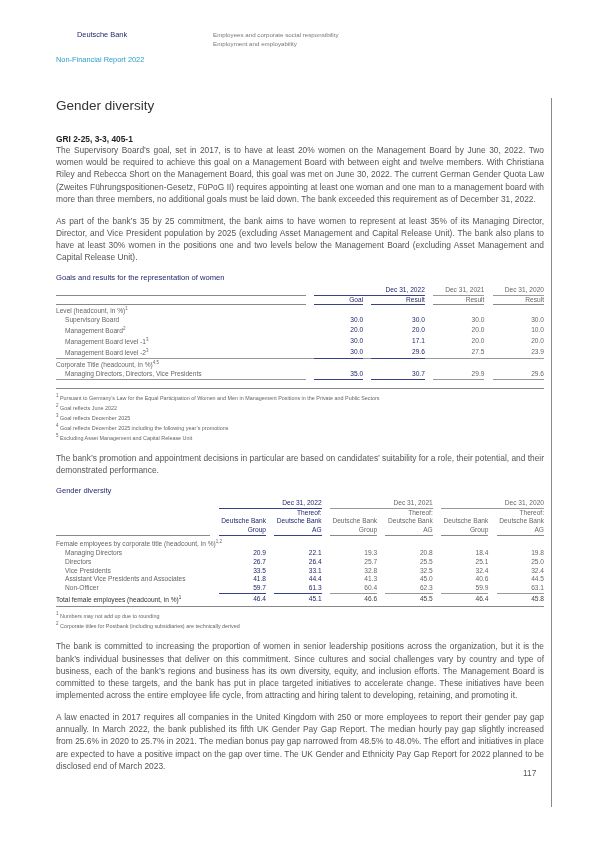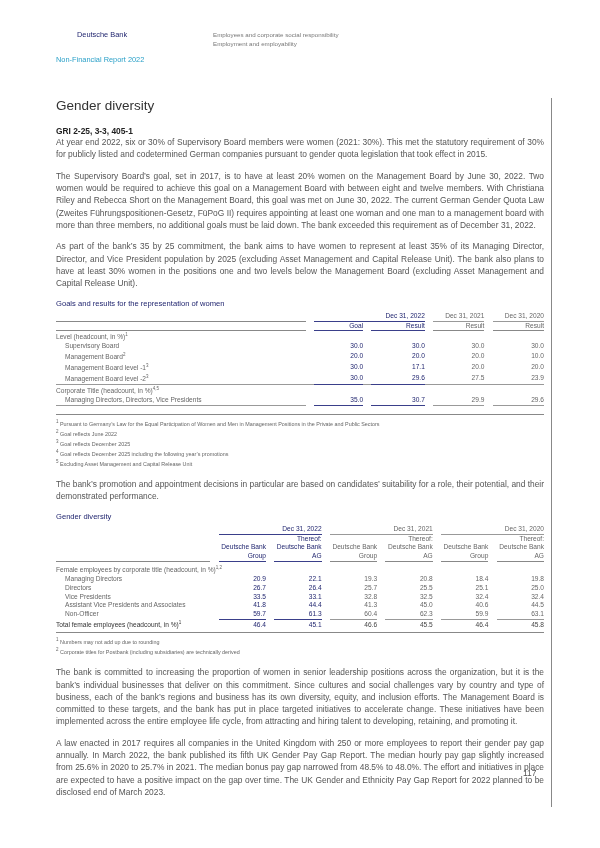--- a/index.html
+++ b/index.html
@@ -4,21 +4,21 @@
 <style>
   html, body { margin: 0; padding: 0; background: #ffffff; }
   body { width: 600px; height: 848px; position: relative; overflow: hidden;
          font-family: "Liberation Sans", sans-serif; color: #555; }
   .hdr-left { position: absolute; left: 56px; top: 30px; font-size: 7.4px; line-height: 9.5px; }
   .hdr-left .l1 { color: #1a1f6b; padding-left: 21px; }
   .hdr-left .l2 { color: #2aa0c8; margin-top: 15px; }
   .hdr-right { position: absolute; left: 213px; top: 30px; font-size: 6.2px; line-height: 9px; color: #777; }
   .vrule { position: absolute; left: 551px; top: 98px; width: 1px; height: 709px; background: #888; }
   .title { position: absolute; left: 56px; top: 98px; font-size: 13.5px; color: #333; }
-  .content { position: absolute; left: 56px; top: 126px; width: 488px; }
+  .content { position: absolute; left: 56px; top: 134px; width: 488px; }
   .gri { font-weight: bold; font-size: 8.4px; color: #222; line-height: 10px; }
   p { margin: 0 0 9.5px 0; font-size: 8.4px; line-height: 12.2px; text-align: justify; color: #555; }
   .tbl-title { font-size: 7.6px; color: #1a1f6b; margin: 2px 0 4px 0; }
   table { border-collapse: collapse; width: 100%; font-size: 6.6px; color: #666; }
   td, th { padding: 0; font-weight: normal; }
   .num { text-align: right; }
   .blue { color: #1a1f6b; }
   .bold { font-weight: bold; }
   .ind { padding-left: 9px; }
   .g1 td { line-height: 8.8px; }
@@ -42,21 +42,20 @@
   <div>Employees and corporate social responsibility</div>
   <div>Employment and employability</div>
 </div>
 
 <div class="vrule"></div>
 
 <div class="title">Gender diversity</div>
 
 <div class="content">
   <div class="gri">GRI 2-25, 3-3, 405-1</div>
-  <p>At year end 2022, six or 30% of Supervisory Board members were women (2021: 30%). This met the statutory requirement of 30% for publicly listed and codetermined German companies pursuant to gender quota legislation that took effect in 2015.</p>
   <p>The Supervisory Board’s goal, set in 2017, is to have at least 20% women on the Management Board by June 30, 2022. Two women would be required to achieve this goal on a Management Board with between eight and twelve members. With Christiana Riley and Rebecca Short on the Management Board, this goal was met on June 30, 2022. The current German Gender Quota Law (Zweites Führungspositionen-Gesetz, FüPoG II) requires appointing at least one woman and one man to a management board with more than three members, no additional goals must be laid down. The bank exceeded this requirement as of December 31, 2022.</p>
   <p>As part of the bank’s 35 by 25 commitment, the bank aims to have women to represent at least 35% of its Managing Director, Director, and Vice President population by 2025 (excluding Asset Management and Capital Release Unit). The bank also plans to have at least 30% women in the positions one and two levels below the Management Board (excluding Asset Management and Capital Release Unit).</p>
 
   <div class="tbl-title">Goals and results for the representation of women</div>
   <table class="g1">
     <tbody>
         <tr>
       <td style="width:243px" class="cap"></td>
       <td class="gap"></td>
       <td colspan="3" class="num blue capb">Dec 31, 2022</td>

